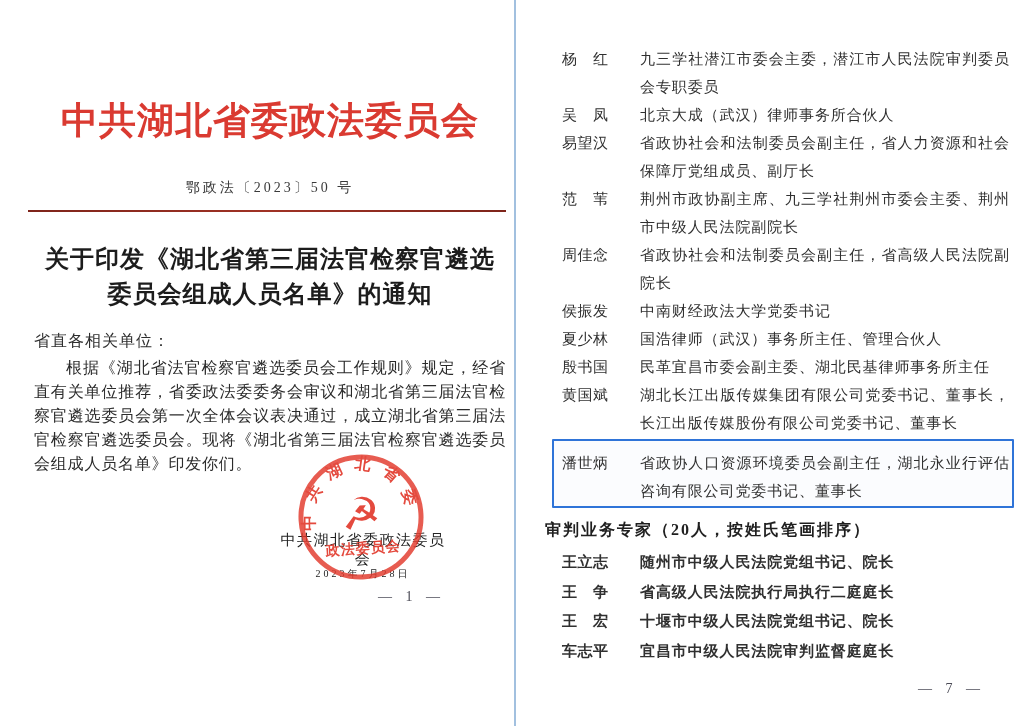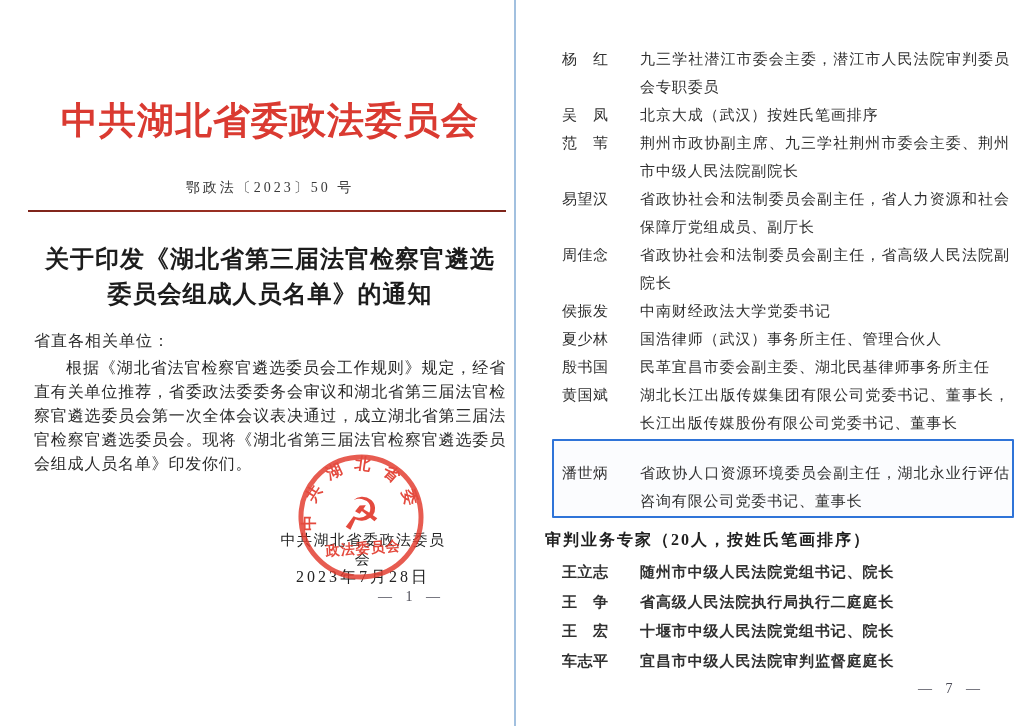--- a/index.html
+++ b/index.html
@@ -31,42 +31,42 @@
     position:absolute;top:356px;left:4px;width:472px;
     font-size:16px;line-height:24px;letter-spacing:0.8px;
     text-align:justify;text-indent:2em;color:#2b2b2b;
   }
   .signer{
     position:absolute;top:531px;left:247px;width:172px;text-align:center;
     font-size:15px;letter-spacing:1.5px;color:#222;
   }
   .sign-date{
     position:absolute;top:567px;left:247px;width:172px;text-align:center;
-    font-size:16px;letter-spacing:3px;color:#222;
+    font-size:10px;letter-spacing:3px;color:#222;
   }
   .footer-num{
     position:absolute;font-size:14px;letter-spacing:5px;color:#4a4a55;white-space:nowrap;
   }
   .footer-left{left:378px;top:589px;}
   .footer-right{left:918px;top:681px;}
   
   .seal{
     position:absolute;left:295px;top:451px;width:132px;height:132px;
     transform:rotate(-4deg);opacity:0.92;pointer-events:none;
   }
   
   .divider{position:absolute;left:514px;top:0;width:2px;height:726px;background:#a2c0df;}
   
   .page-right{position:absolute;left:562px;top:45px;width:452px;font-size:15px;color:#303030;}
   .entry{display:flex;align-items:flex-start;line-height:28px;}
   .entry .name{width:48px;flex:none;letter-spacing:0.5px;white-space:nowrap;}
   .entry .desc{width:370px;flex:none;margin-left:30px;text-align:justify;letter-spacing:0.9px;}
   .entry.highlight{
     border:2px solid #2f74d8;border-radius:1px;
-    margin:2px 0 3px -10px;padding:18px 0 1px 8px;
+    margin:2px 0 3px -10px;padding:8px 0 1px 8px;
     background:rgba(47,116,216,0.02);
   }
   .section-heading{
     margin:7px 0 3px -17px;font-weight:bold;font-size:16px;
     letter-spacing:2px;line-height:30px;color:#1f1f1f;
   }
   .experts .entry{line-height:29.5px;font-weight:bold;}
 </style>
 </head>
 <body>
@@ -110,29 +110,29 @@
 <div class="divider"></div>
 
 <div class="page-right">
 
   <div class="entry">
     <span class="name">杨　红</span>
     <span class="desc">九三学社潜江市委会主委，潜江市人民法院审判委员会专职委员</span>
   </div>
   <div class="entry">
     <span class="name">吴　凤</span>
-    <span class="desc">北京大成（武汉）按姓氏笔画排序</span>
+    <span class="desc">北京大成（武汉）律师事务所合伙人</span>
+  </div>
+  <div class="entry">
+    <span class="name">易望汉</span>
+    <span class="desc">省政协社会和法制委员会副主任，省人力资源和社会保障厅党组成员、副厅长</span>
   </div>
   <div class="entry">
     <span class="name">范　苇</span>
     <span class="desc">荆州市政协副主席、九三学社荆州市委会主委、荆州市中级人民法院副院长</span>
-  </div>
-  <div class="entry">
-    <span class="name">易望汉</span>
-    <span class="desc">省政协社会和法制委员会副主任，省人力资源和社会保障厅党组成员、副厅长</span>
   </div>
   <div class="entry">
     <span class="name">周佳念</span>
     <span class="desc">省政协社会和法制委员会副主任，省高级人民法院副院长</span>
   </div>
   <div class="entry">
     <span class="name">侯振发</span>
     <span class="desc">中南财经政法大学党委书记</span>
   </div>
   <div class="entry">

